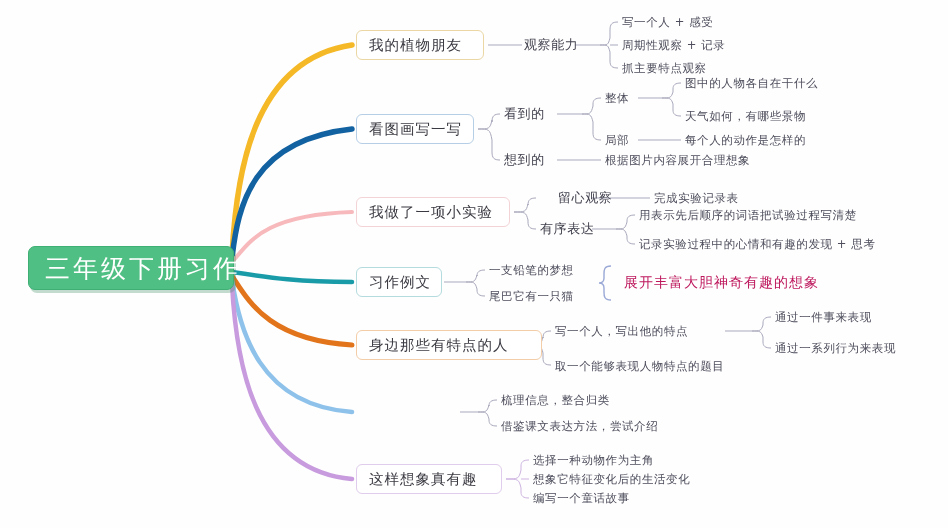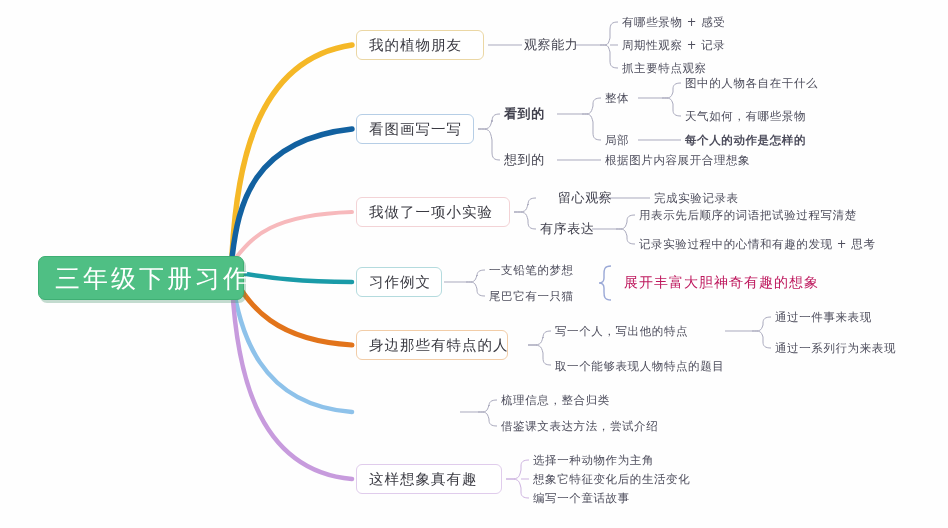--- a/index.html
+++ b/index.html
@@ -129,62 +129,62 @@
 
     <path d="M 460,412 L 478,412" fill="none" stroke="#a9a9bd" stroke-width="1"></path>
     <path d="M 478,412 C 486,412 487,412 489,405 L 489,406 C 489,402 491,400 497,400" fill="none" stroke="#a9a9bd" stroke-width="1"></path>
     <path d="M 478,412 C 486,412 487,412 489,419 L 489,420 C 489,424 491,426 497,426" fill="none" stroke="#a9a9bd" stroke-width="1"></path>
 
     <path d="M 506,479 C 518,479 519,479 521,470 L 521,466 C 521,462 523,460 529,460" fill="none" stroke="#cdb3e0" stroke-width="1"></path>
     <path d="M 521,479 L 529,479" fill="none" stroke="#cdb3e0" stroke-width="1"></path>
     <path d="M 506,479 C 518,479 519,479 521,488 L 521,492 C 521,496 523,498 529,498" fill="none" stroke="#cdb3e0" stroke-width="1"></path>
   </svg>
 
-  <div class="node root-node" style="left:28px; top:256px; width:206px; height:44px;margin-left:10px;">
+  <div class="node root-node" style="left:28px; top:246px; width:206px; height:44px;">
     <span>三年级下册习作</span>
   </div>
 
   <div class="node l1-node" style="left:356px; top:30px; width:128px; height:30px; border-color:#EBD7A4;">
     <span>我的植物朋友</span>
   </div>
   <div class="node txt-node lvl2" style="left:524px; top:35px; width:60px; height:20px;">
     <span>观察能力</span>
   </div>
   <div class="node txt-node lvl3" style="left:622px; top:13px; width:130px; height:18px;">
-    <span>有哪些景物 + 感受</span>
+    <span>写一个人 + 感受</span>
   </div>
   <div class="node txt-node lvl3" style="left:622px; top:36px; width:130px; height:18px;">
     <span>周期性观察 + 记录</span>
   </div>
   <div class="node txt-node lvl3" style="left:622px; top:59px; width:130px; height:18px;">
     <span>抓主要特点观察</span>
   </div>
 
   <div class="node l1-node" style="left:356px; top:114px; width:118px; height:30px; border-color:#B6CEE6;">
     <span>看图画写一写</span>
   </div>
-  <div class="node txt-node lvl2" style="left:504px; top:104px; width:56px; height:20px;font-weight:bold;">
+  <div class="node txt-node lvl2" style="left:504px; top:104px; width:56px; height:20px;">
     <span>看到的</span>
   </div>
   <div class="node txt-node lvl2" style="left:504px; top:150px; width:56px; height:20px;">
     <span>想到的</span>
   </div>
   <div class="node txt-node lvl3" style="left:605px; top:89px; width:36px; height:18px;">
     <span>整体</span>
   </div>
   <div class="node txt-node lvl3" style="left:605px; top:131px; width:36px; height:18px;text-align:center;">
     <span>局部</span>
   </div>
   <div class="node txt-node lvl3" style="left:685px; top:74px; width:170px; height:18px;">
     <span>图中的人物各自在干什么</span>
   </div>
   <div class="node txt-node lvl3" style="left:685px; top:107px; width:170px; height:18px;">
     <span>天气如何，有哪些景物</span>
   </div>
-  <div class="node txt-node lvl3" style="left:685px; top:131px; width:170px; height:18px;font-weight:bold;">
+  <div class="node txt-node lvl3" style="left:685px; top:131px; width:170px; height:18px;">
     <span>每个人的动作是怎样的</span>
   </div>
   <div class="node txt-node lvl3" style="left:605px; top:151px; width:210px; height:18px;">
     <span>根据图片内容展开合理想象</span>
   </div>
 
   <div class="node l1-node" style="left:356px; top:197px; width:154px; height:30px; border-color:#F3D3D6;">
     <span>我做了一项小实验</span>
   </div>
   <div class="node txt-node lvl2" style="left:540px; top:188px; width:56px; height:20px;margin-left:18px;">
@@ -209,21 +209,21 @@
   <div class="node txt-node lvl3" style="left:489px; top:261px; width:120px; height:18px;">
     <span>一支铅笔的梦想</span>
   </div>
   <div class="node txt-node lvl3" style="left:489px; top:287px; width:120px; height:18px;text-align:right;">
     <span>尾巴它有一只猫</span>
   </div>
   <div class="node brace-label" style="position:absolute; left:624px; top:273px; width:240px; height:20px;">
     <span>展开丰富大胆神奇有趣的想象</span>
   </div>
 
-  <div class="node l1-node" style="left:356px; top:330px; width:152px; height:30px; border-color:#F2CDA8;">
+  <div class="node l1-node" style="left:356px; top:330px; width:186px; height:30px; border-color:#F2CDA8;">
     <span>身边那些有特点的人</span>
   </div>
   <div class="node txt-node lvl3" style="left:555px; top:322px; width:175px; height:18px;">
     <span>写一个人，写出他的特点</span>
   </div>
   <div class="node txt-node lvl3" style="left:775px; top:308px; width:160px; height:18px;">
     <span>通过一件事来表现</span>
   </div>
   <div class="node txt-node lvl3" style="left:775px; top:339px; width:170px; height:18px;">
     <span>通过一系列行为来表现</span>

